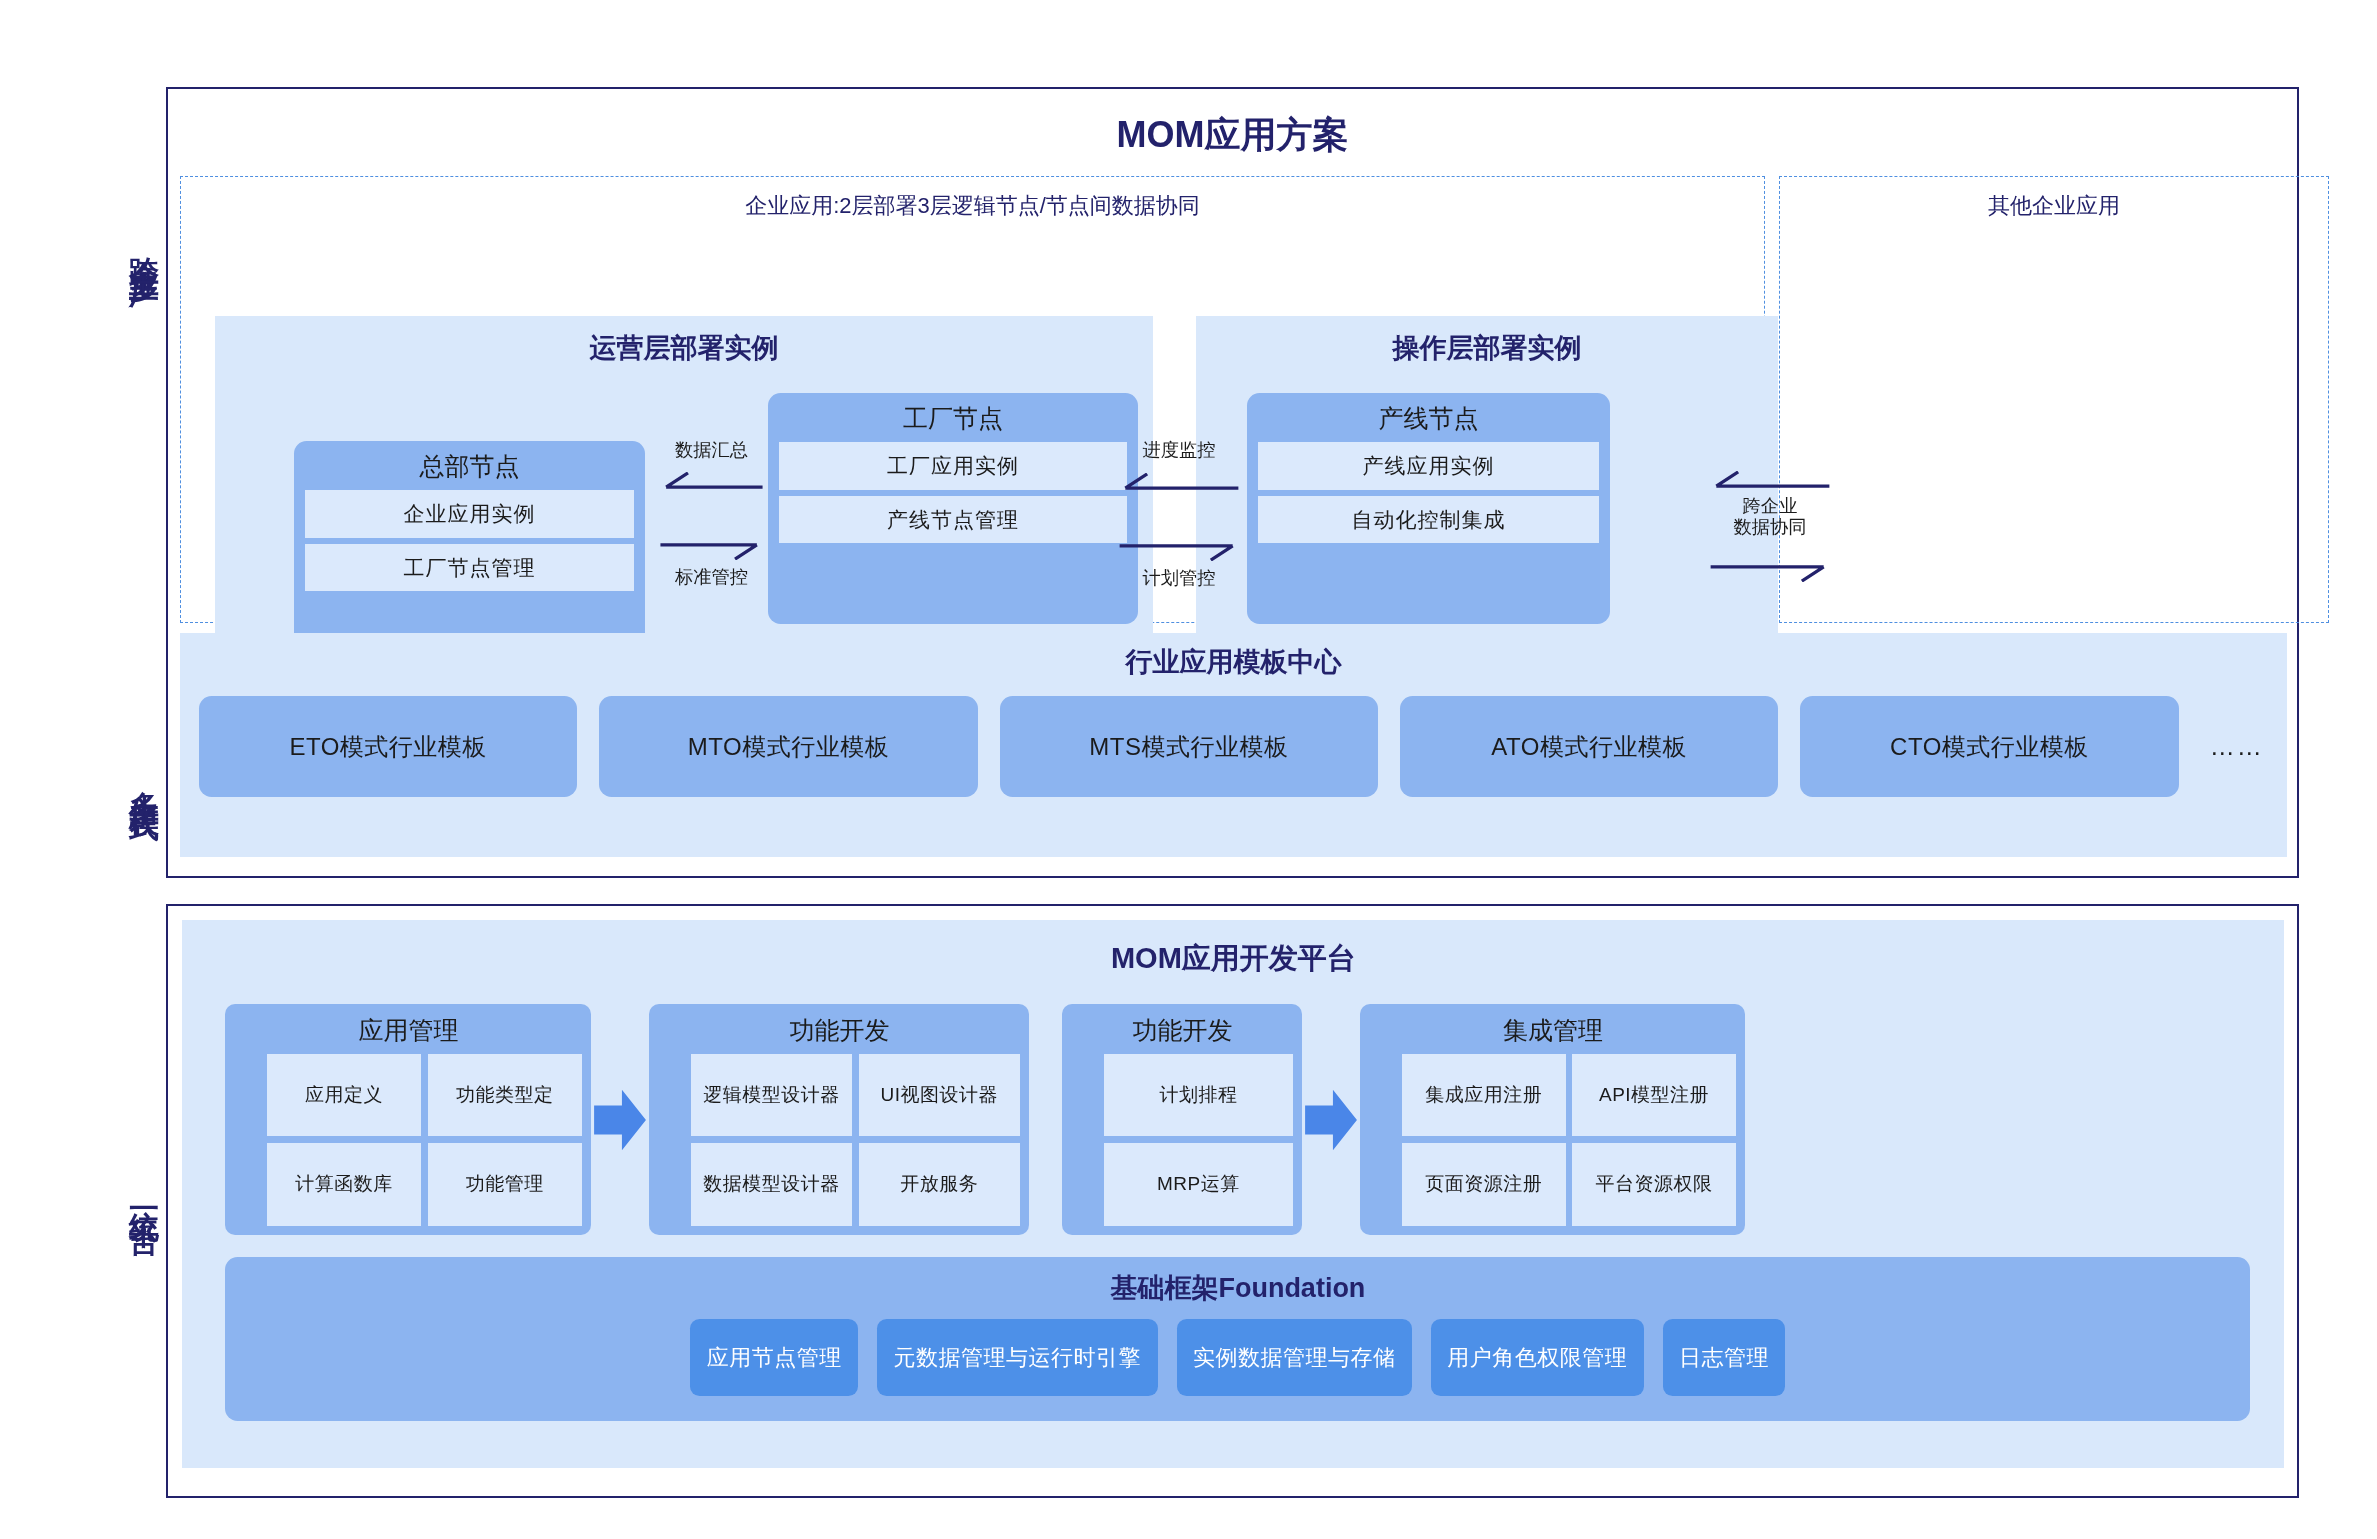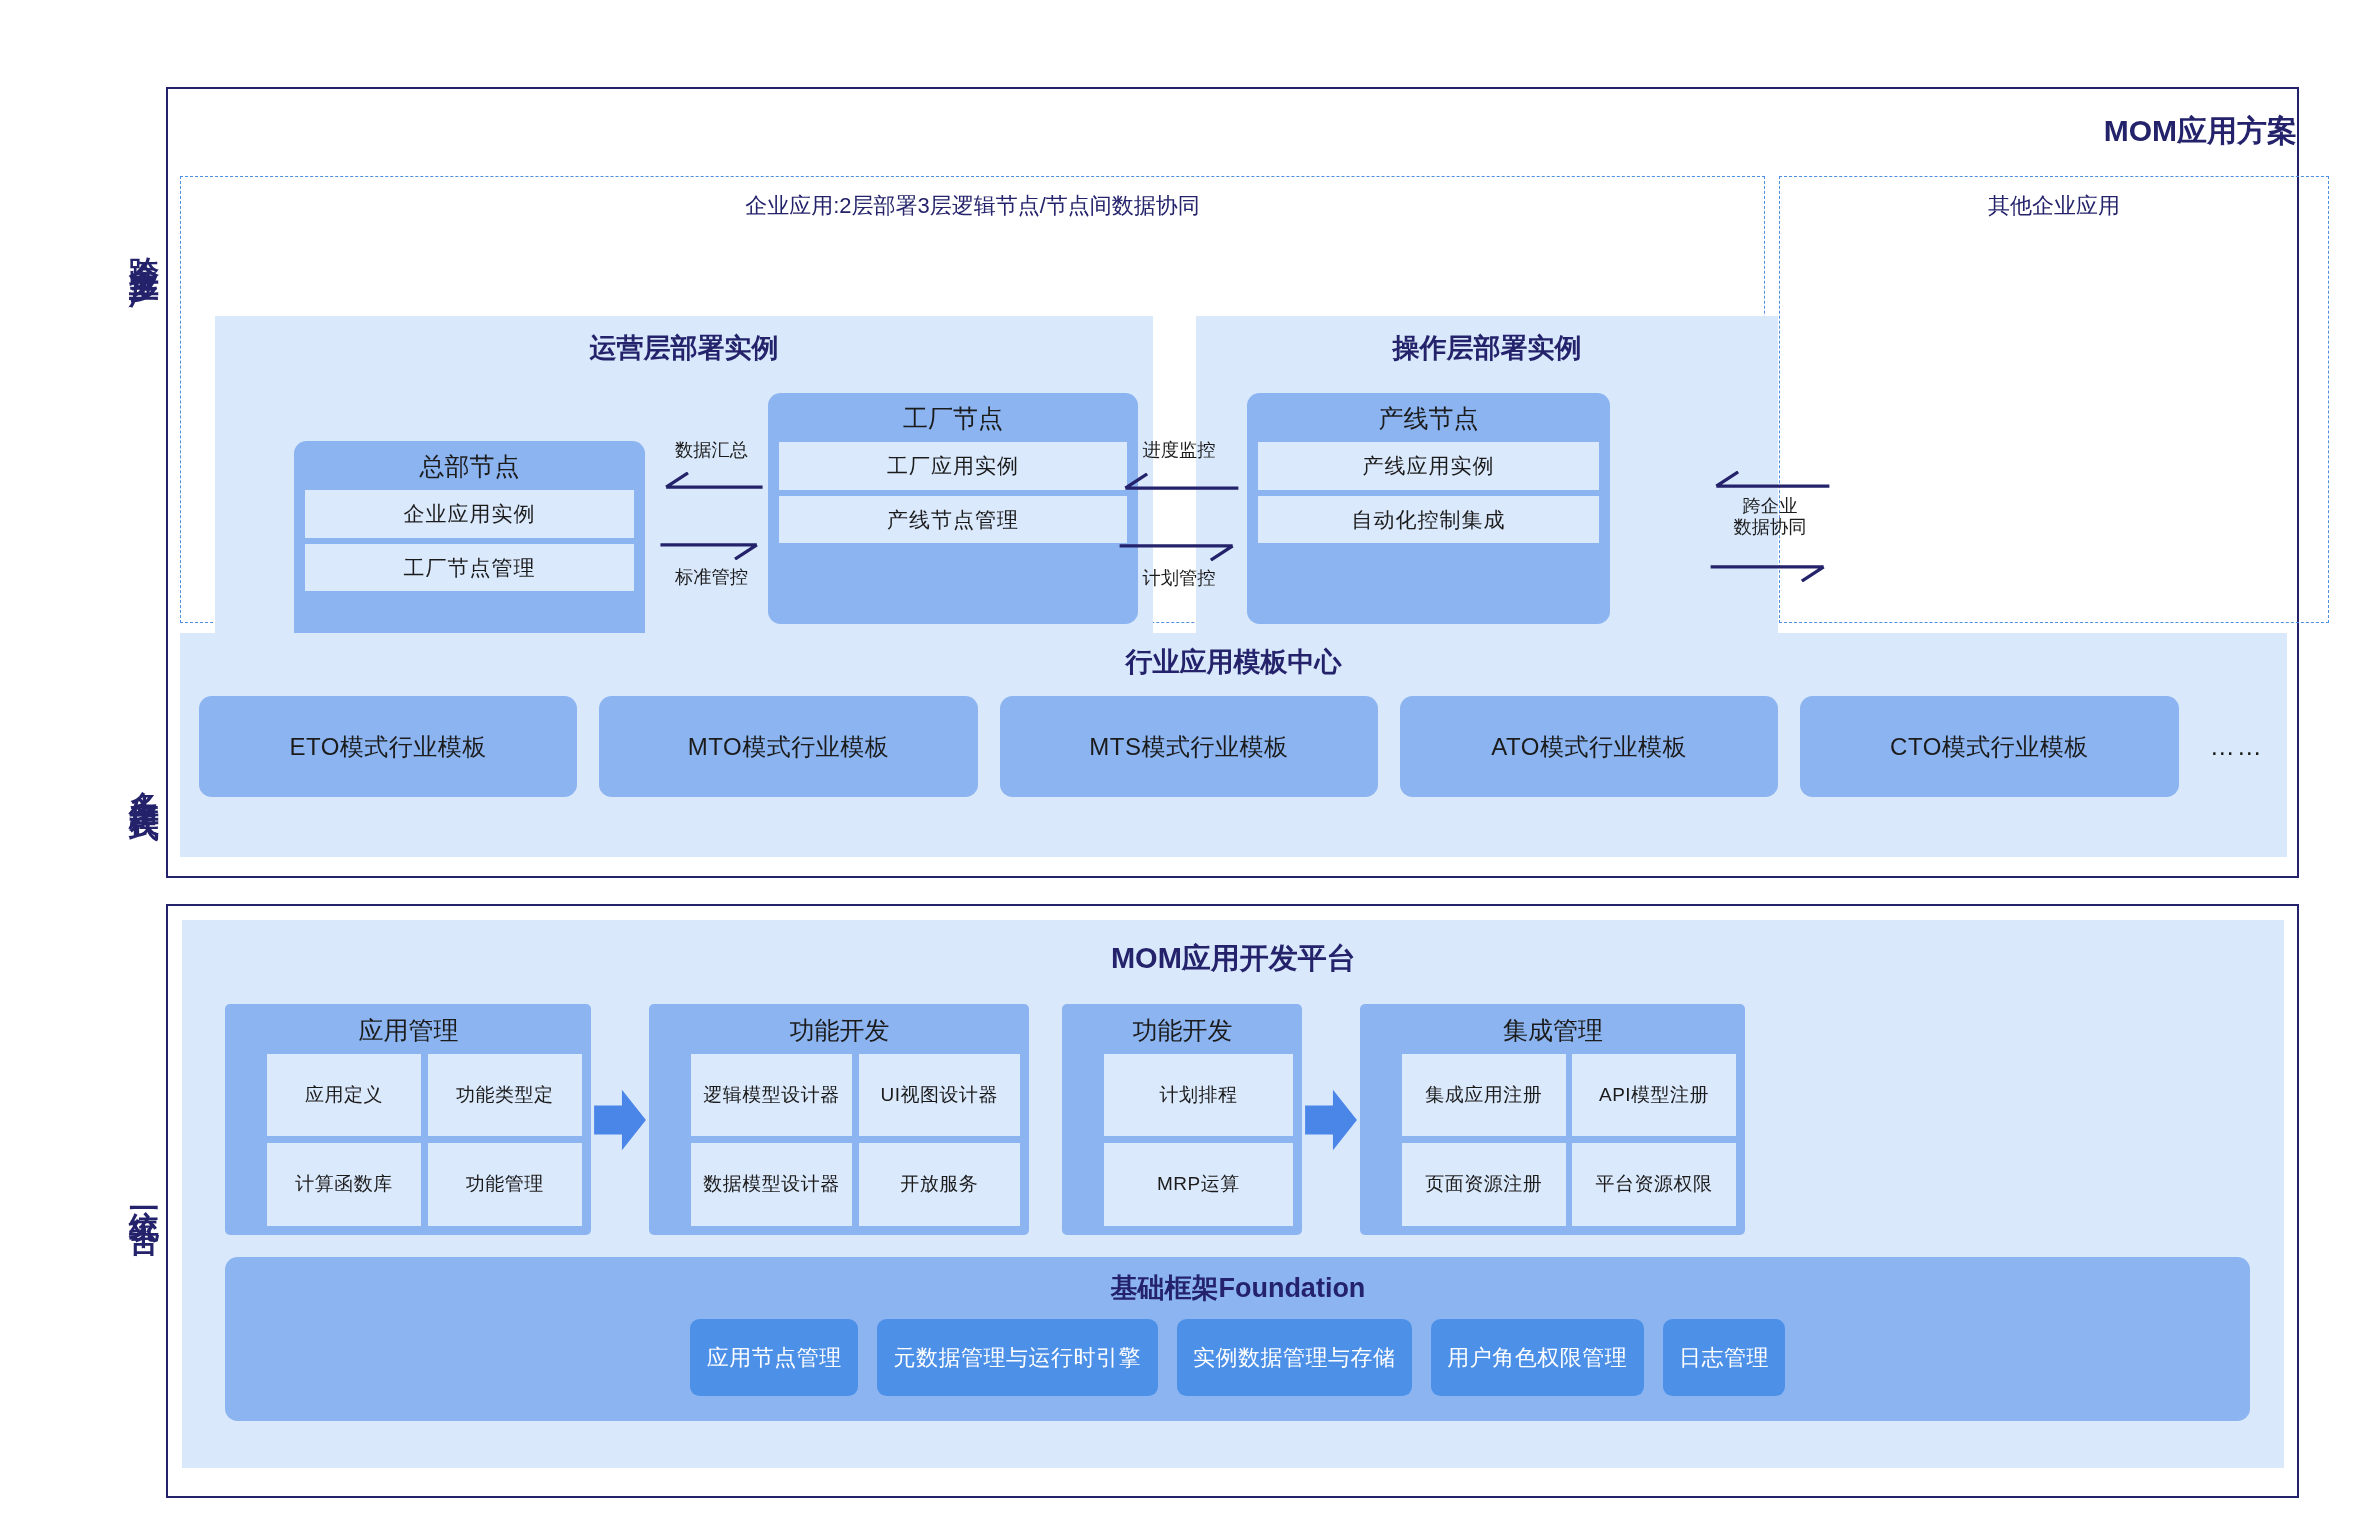--- a/index.html
+++ b/index.html
@@ -30,22 +30,22 @@
   .panel{
     position:absolute;
     border:2.9px solid #23226b;
     background:#ffffff;
   }
   #panel-top    { left:166px;  top:87px;  width:2133px; height:791px; }
   #panel-bottom { left:166px;  top:904px; width:2133px; height:594px; }
 
   .panel-title{
     position:absolute; left:0; right:0;
-    text-align:right;
-    font-size:30px; font-weight:bold; color:#23226b;
+    text-align:center;
+    font-size:36px; font-weight:bold; color:#23226b;
   }
   #mom-solution-title { top:21.6px; }
 
   
   .dashed-group{
     position:absolute;
     border:1.9px dashed #4f8fe0;
   }
   #enterprise-app-group { left:12px;  top:87px; width:1585px; height:447px; }
   #other-enterprise-group{ left:1611px; top:87px; width:550px; height:447px; }
@@ -138,21 +138,21 @@
     position:absolute; left:0; right:0; top:19px;
     text-align:center; font-size:29px; font-weight:bold; color:#23226b;
   }
 
   #module-row{
     position:absolute; left:43px; top:84px; right:34px; height:231px;
     display:flex; align-items:center;
   }
   .module{
     background:#8cb4f0;
-    border-radius:5px;
+    border-radius:10px;
     height:231px;
     padding:6.7px 9.6px 9.6px 9.6px;
     display:flex; flex-direction:column;
   }
   .module-title{
     text-align:center; font-size:25px; color:#1b1b1b; margin:2.9px 0 6.7px 0;
   }
   .module-grid{
     flex:1; display:grid;
     grid-template-columns:1fr 1fr; grid-template-rows:1fr 1fr;

